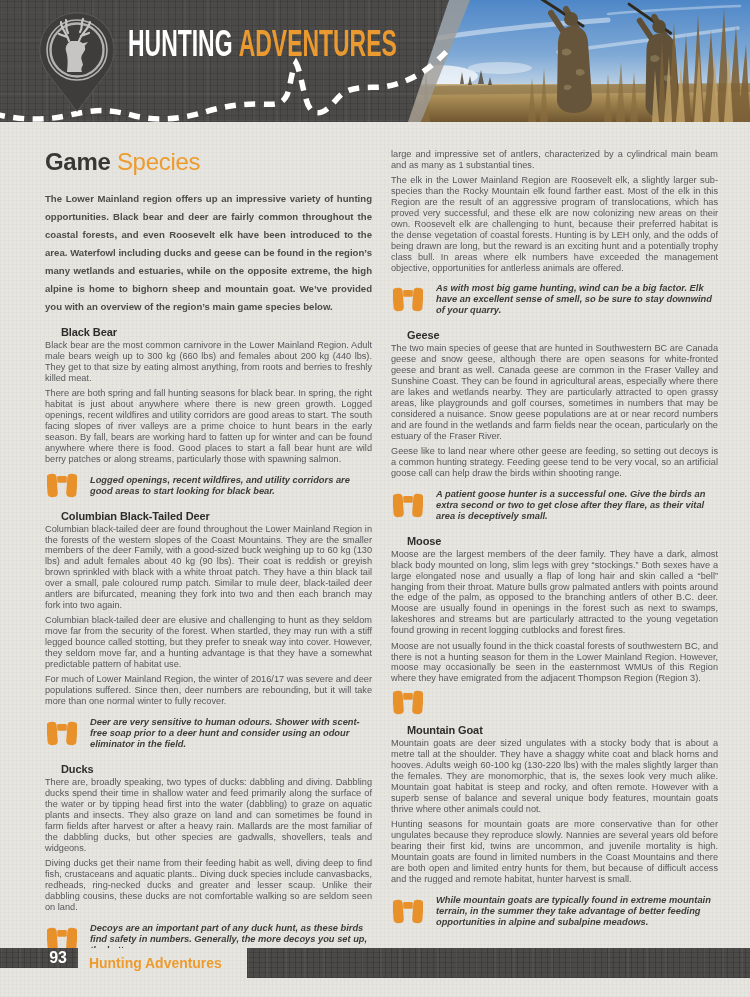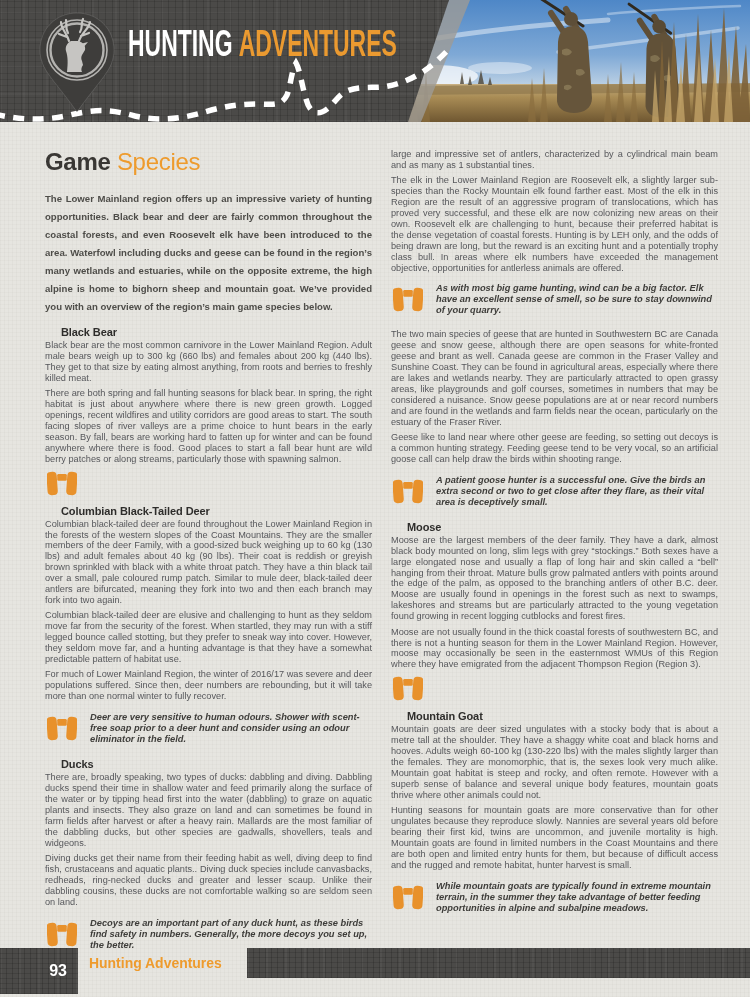--- a/index.html
+++ b/index.html
@@ -47,21 +47,21 @@
   .callout .ico{flex:0 0 30px;}
   .callout .ico svg{width:30px;height:25px;display:block;}
   .callout p{font-style:italic;font-weight:bold;font-size:9.3px;line-height:11px;color:#3e3d3a;
     margin:4px;text-align:left;}
   
   .ft-tex{background-color:#4b4a48;
     background-image:
       repeating-linear-gradient(90deg, rgba(0,0,0,0.16) 0 1px, transparent 1px 6px),
       repeating-linear-gradient(0deg, rgba(0,0,0,0.12) 0 1px, transparent 1px 5px),
       repeating-linear-gradient(90deg, rgba(255,255,255,0.04) 0 2px, transparent 2px 19px);}
-  .ft-num{position:absolute;left:0;top:948px;width:78px;height:46px;box-sizing:border-box;
+  .ft-num{position:absolute;left:0;top:948px;width:78px;height:20px;box-sizing:border-box;
     display:flex;align-items:center;justify-content:flex-end;padding-right:11px;
     color:#fff;font-weight:bold;font-size:16px;}
   .ft-title{position:absolute;left:89px;top:948px;height:30px;display:flex;align-items:center;
     color:#EE9B2D;font-weight:bold;font-size:15.5px;white-space:nowrap;
     transform:scaleX(0.9);transform-origin:left center;}
   .ft-bar{position:absolute;left:247px;right:0;top:948px;height:30px;}
 </style>
 </head>
 <body>
 
@@ -143,20 +143,21 @@
       <div class="callout">
         <span class="ico">
           <svg viewBox="0 0 44 36">
               <g fill="#E8912B">
                 <rect x="15" y="4" width="14" height="10" rx="2"></rect>
                 <rect x="1" y="1" width="15" height="34" rx="6" transform="rotate(-4 8 32)"></rect>
                 <rect x="28" y="1" width="15" height="34" rx="6" transform="rotate(4 36 32)"></rect>
               </g>
             </svg>
         </span>
+        <p>Logged openings, recent wildfires, and utility corridors are good areas to start looking for black bear.</p>
       </div>
 
       <h2>Columbian Black-Tailed Deer</h2>
       <p class="body">Columbian black-tailed deer are found throughout the Lower Mainland Region in the forests of the western slopes of the Coast Mountains. They are the smaller members of the deer Family, with a good-sized buck weighing up to 60 kg (130 lbs) and adult females about 40 kg (90 lbs). Their coat is reddish or greyish brown sprinkled with black with a white throat patch. They have a thin black tail over a small, pale coloured rump patch. Similar to mule deer, black-tailed deer antlers are bifurcated, meaning they fork into two and then each branch may fork into two again.</p>
       <p class="body">Columbian black-tailed deer are elusive and challenging to hunt as they seldom move far from the security of the forest. When startled, they may run with a stiff legged bounce called stotting, but they prefer to sneak way into cover. However, they seldom move far, and a hunting advantage is that they have a somewhat predictable pattern of habitat use.</p>
       <p class="body">For much of Lower Mainland Region, the winter of 2016/17 was severe and deer populations suffered. Since then, deer numbers are rebounding, but it will take more than one normal winter to fully recover.</p>
       <div class="callout">
         <span class="ico">
           <svg viewBox="0 0 44 36">
               <g fill="#E8912B">
@@ -197,20 +198,21 @@
               <g fill="#E8912B">
                 <rect x="15" y="4" width="14" height="10" rx="2"></rect>
                 <rect x="1" y="1" width="15" height="34" rx="6" transform="rotate(-4 8 32)"></rect>
                 <rect x="28" y="1" width="15" height="34" rx="6" transform="rotate(4 36 32)"></rect>
               </g>
             </svg>
         </span>
         <p>As with most big game hunting, wind can be a big factor. Elk have an excellent sense of smell, so be sure to stay downwind of your quarry.</p>
       </div>
 
+      <h2>Geese</h2>
       <p class="body">The two main species of geese that are hunted in Southwestern BC are Canada geese and snow geese, although there are open seasons for white-fronted geese and brant as well. Canada geese are common in the Fraser Valley and Sunshine Coast. They can be found in agricultural areas, especially where there are lakes and wetlands nearby. They are particularly attracted to open grassy areas, like playgrounds and golf courses, sometimes in numbers that may be considered a nuisance. Snow geese populations are at or near record numbers and are found in the wetlands and farm fields near the ocean, particularly on the estuary of the Fraser River.</p>
       <p class="body">Geese like to land near where other geese are feeding, so setting out decoys is a common hunting strategy. Feeding geese tend to be very vocal, so an artificial goose call can help draw the birds within shooting range.</p>
       <div class="callout">
         <span class="ico">
           <svg viewBox="0 0 44 36">
               <g fill="#E8912B">
                 <rect x="15" y="4" width="14" height="10" rx="2"></rect>
                 <rect x="1" y="1" width="15" height="34" rx="6" transform="rotate(-4 8 32)"></rect>
                 <rect x="28" y="1" width="15" height="34" rx="6" transform="rotate(4 36 32)"></rect>
               </g>

